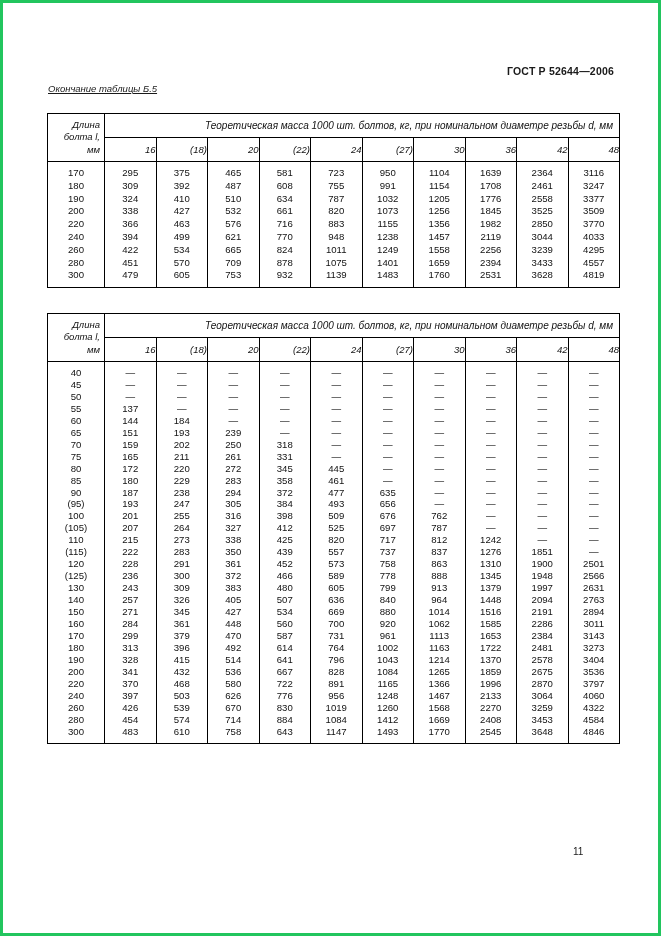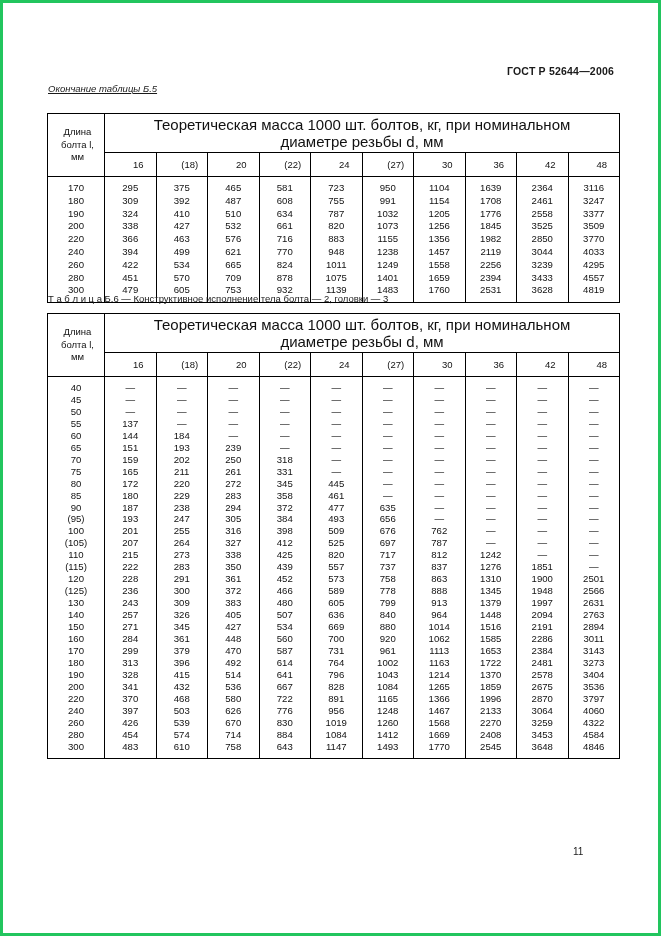--- a/index.html
+++ b/index.html
@@ -23,25 +23,25 @@
   }
   table.gost {
     position:absolute; left:44px; width:573px;
     border-collapse:collapse; table-layout:fixed;
     border:1px solid #000;
     font-size:9.5px; color:#111;
   }
   #t1 { top:110px; }
   #t2 { top:310px; }
   col.c0 { width:57px; }
-  table.gost thead td { border:1px solid #000; text-align:center; vertical-align:middle; }
+  table.gost thead td { border:1px solid #000; text-align:right; vertical-align:middle;font-style:italic; }
   td.col1h {
     text-align:left; padding:3px 4px 3px 7px; line-height:1.3; font-size:9.5px;
   }
-  td.spanh { height:24px; font-size:15px; padding:2px 16px; }
+  td.spanh { height:24px; font-size:10px; padding:2px 6px; }
   tr.diamrow td { height:24px; font-size:9.5px;padding-left:16px; }
   table.gost tbody td {
     border-left:1px solid #000; border-right:1px solid #000;
     border-top:none; border-bottom:none;
     text-align:center; font-size:9.6px;
   }
   #t1 tbody td { line-height:12.8px; }
   #t2 tbody td { line-height:11.95px; }
   table.gost tbody tr:first-child td { padding-top:5px; }
   table.gost tbody tr:last-child td { padding-bottom:5px; }
@@ -193,21 +193,20 @@
           <td>1139</td>
           <td>1483</td>
           <td>1760</td>
           <td>2531</td>
           <td>3628</td>
           <td>4819</td>
         </tr>
       </tbody>
   </table>
 
-  <div class="cap2">Т а б л и ц а  Б.6 — Конструктивное исполнение тела болта — 2, головки — 3</div>
 
   <table id="t2" class="gost">
     <colgroup>
         <col class="c0">
         <col span="10">
       </colgroup>
     <thead>
       <tr>
         <td class="col1h" rowspan="2">Длина болта l, мм</td>
         <td class="spanh" colspan="10">Теоретическая масса 1000 шт. болтов, кг, при номинальном диаметре резьбы d, мм</td>

